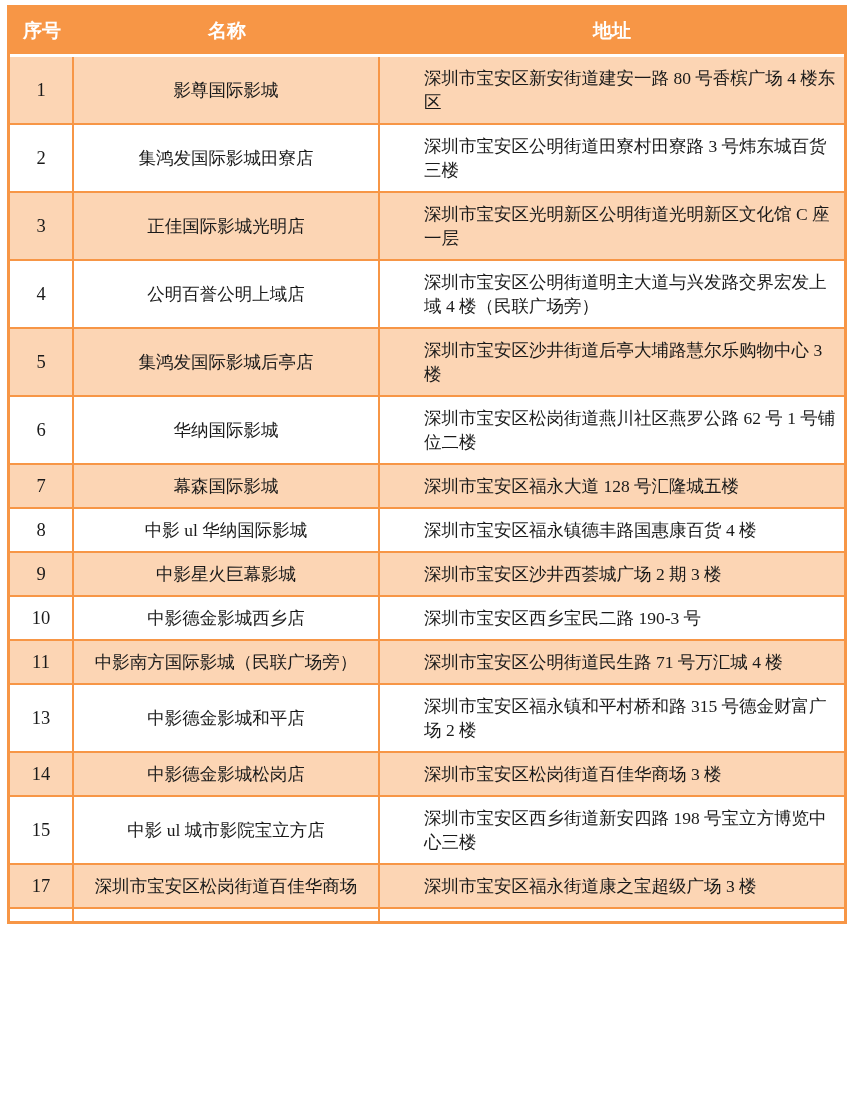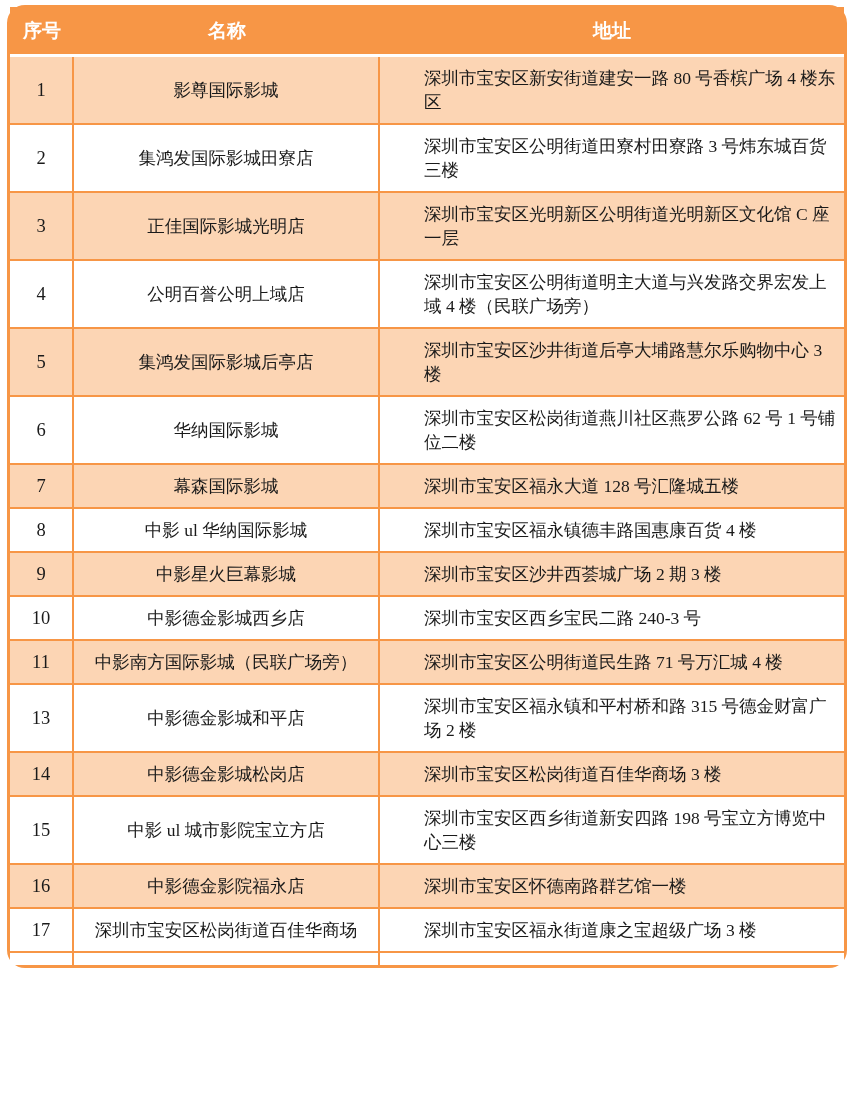--- a/index.html
+++ b/index.html
@@ -15,21 +15,20 @@
     color:var(--text);
   }
   .doc{padding:5px 7px 0 7px;}
   table.cinema-table{
     border-collapse:separate;border-spacing:0;table-layout:fixed;
     width:834px;
     border-left:3px solid var(--accent);
     border-right:3px solid var(--accent);
     border-top:2px solid var(--accent);
     border-bottom:3px solid var(--accent);
-    border-radius:18px;
   }
   col.c-no{width:64px;}
   col.c-name{width:306px;}
   col.c-addr{width:464px;}
   thead th{
     background:var(--accent);
     color:var(--headerText);
     font-weight:bold;
     font-size:19px;
     height:47px;
@@ -114,21 +113,21 @@
           <td class="addr">深圳市宝安区福永镇德丰路国惠康百货 4 楼</td>
         </tr>
         <tr>
           <td class="row-no">9</td>
           <td class="name">中影星火巨幕影城</td>
           <td class="addr">深圳市宝安区沙井西荟城广场 2 期 3 楼</td>
         </tr>
         <tr>
           <td class="row-no">10</td>
           <td class="name">中影德金影城西乡店</td>
-          <td class="addr">深圳市宝安区西乡宝民二路 240-3 号</td>
+          <td class="addr">深圳市宝安区西乡宝民二路 190-3 号</td>
         </tr>
         <tr>
           <td class="row-no">11</td>
           <td class="name">中影南方国际影城（民联广场旁）</td>
           <td class="addr">深圳市宝安区公明街道民生路 71 号万汇城 4 楼</td>
         </tr>
         <tr>
           <td class="row-no">13</td>
           <td class="name">中影德金影城和平店</td>
           <td class="addr">深圳市宝安区福永镇和平村桥和路 315 号德金财富广场 2 楼</td>
@@ -137,25 +136,20 @@
           <td class="row-no">14</td>
           <td class="name">中影德金影城松岗店</td>
           <td class="addr">深圳市宝安区松岗街道百佳华商场 3 楼</td>
         </tr>
         <tr>
           <td class="row-no">15</td>
           <td class="name">中影 ul 城市影院宝立方店</td>
           <td class="addr">深圳市宝安区西乡街道新安四路 198 号宝立方博览中心三楼</td>
         </tr>
         <tr>
-          <td class="row-no">16</td>
-          <td class="name">中影德金影院福永店</td>
-          <td class="addr">深圳市宝安区怀德南路群艺馆一楼</td>
-        </tr>
-        <tr>
           <td class="row-no">17</td>
           <td class="name">深圳市宝安区松岗街道百佳华商场</td>
           <td class="addr">深圳市宝安区福永街道康之宝超级广场 3 楼</td>
         </tr>
         <tr class="partial">
           <td></td>
           <td></td>
           <td></td>
         </tr>
       </tbody>

